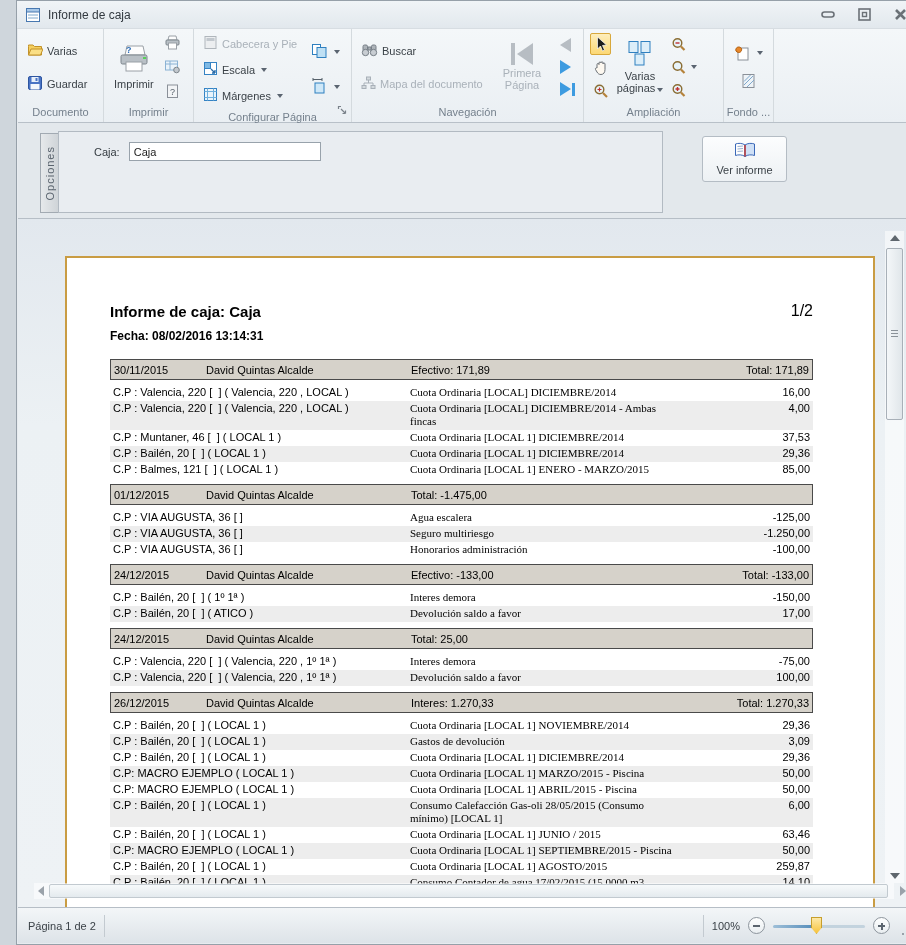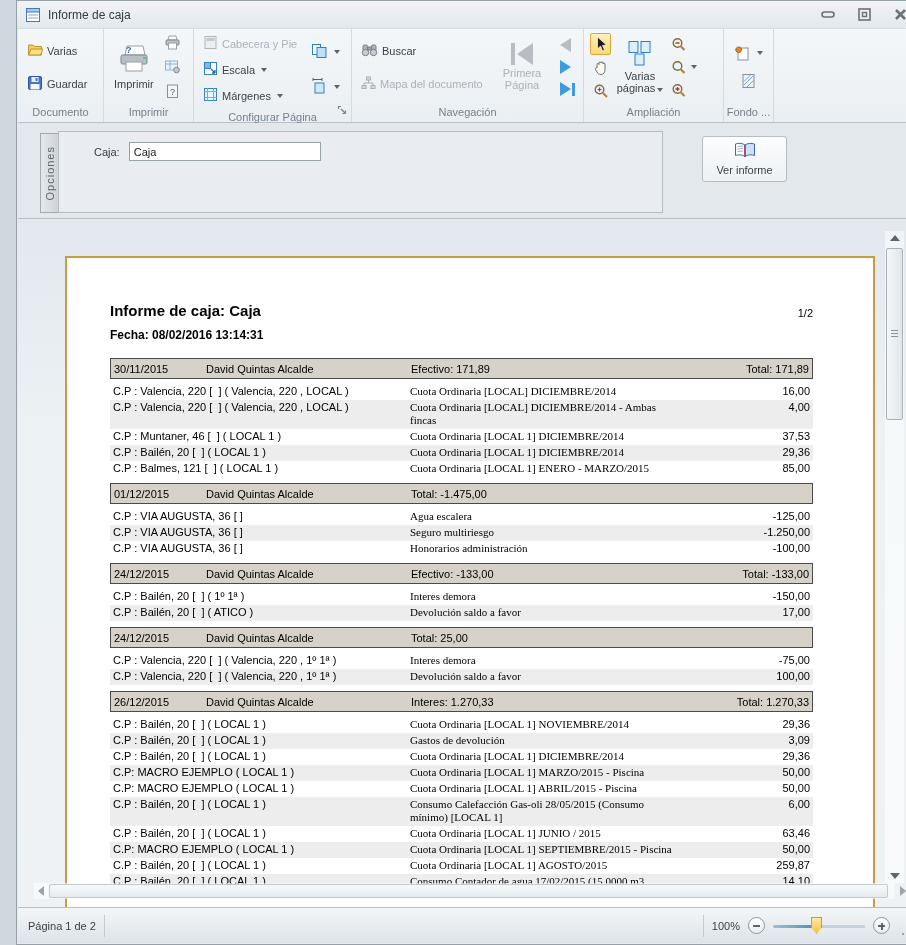--- a/index.html
+++ b/index.html
@@ -55,21 +55,21 @@
     display:flex; flex-direction:column; align-items:center; justify-content:center; gap:3px; font-size:11px; color:#3b4248; }
 
   
   .preview { position:absolute; left:1px; right:1px; top:218px; height:690px; overflow:hidden;
     background:linear-gradient(180deg,#e2e8ee 0%, #ecf1f4 30%, #eef2f5 100%); }
   .page { position:absolute; left:47px; top:37px; width:810px; height:1400px;
     background:#fff; border:2px solid #c99c43; }
   .page-inner { padding:44px 60px 0 43px; }
   .rep-head { display:flex; align-items:flex-end; justify-content:space-between; }
   .rep-title { font-size:15px; font-weight:bold; color:#000; }
-  .rep-pageind { font-size:11px; color:#000; }
+  .rep-pageind { font-size:16px; color:#000; }
   .rep-fecha { font-size:12px; font-weight:bold; color:#000; margin-top:9px; }
   .rep-table { margin-top:16px; font-size:11px; color:#000; }
   .tgh { display:flex; align-items:center; background:#d6d2ca; border:1px solid #4a4a4a; height:21px; padding:0 3px; margin:6px 0 5px 0; }
   .tgh:first-child { margin-top:0; }
   .g-date { width:92px; } .g-name { width:205px; } .g-efec { flex:1; } .g-total { text-align:right; }
   .trow { display:flex; padding:1px 3px 2px 3px; line-height:13px; }
   .trow.alt { background:#ededed; }
   .c1 { width:297px; white-space:pre; overflow:hidden; }
   .c2 { width:330px; padding-right:60px;font-family:Liberation Serif, serif; }
   .amt { flex:1; text-align:right; }

